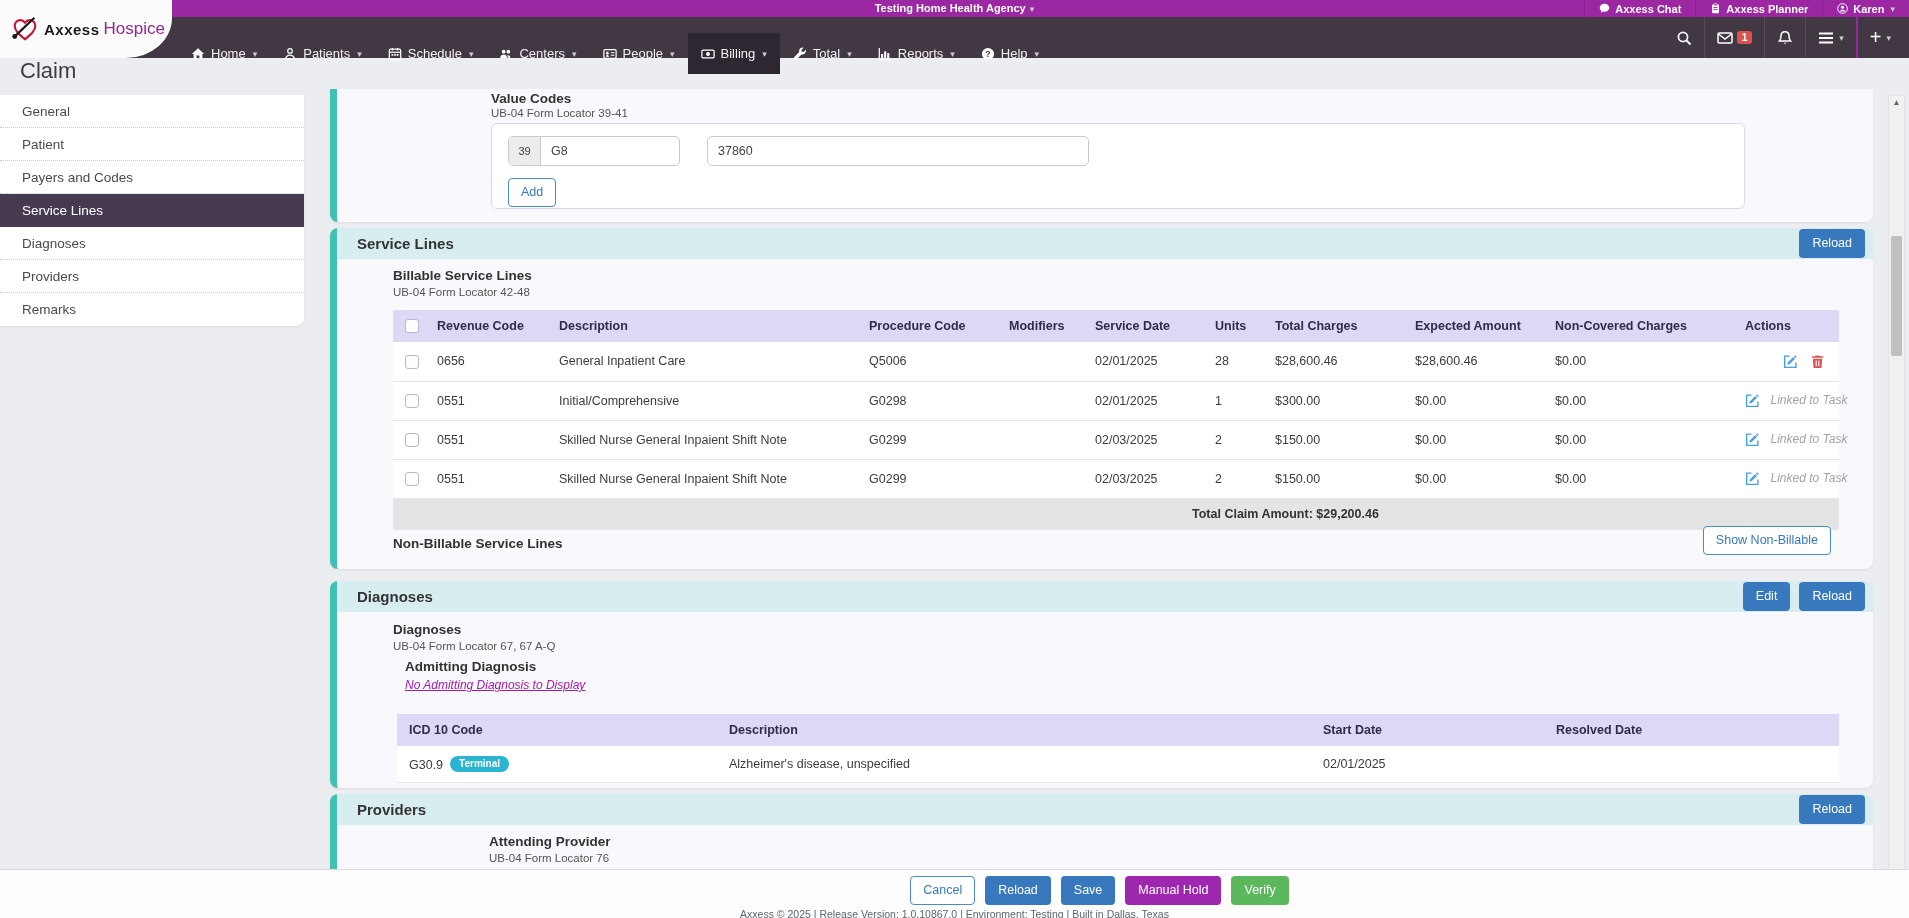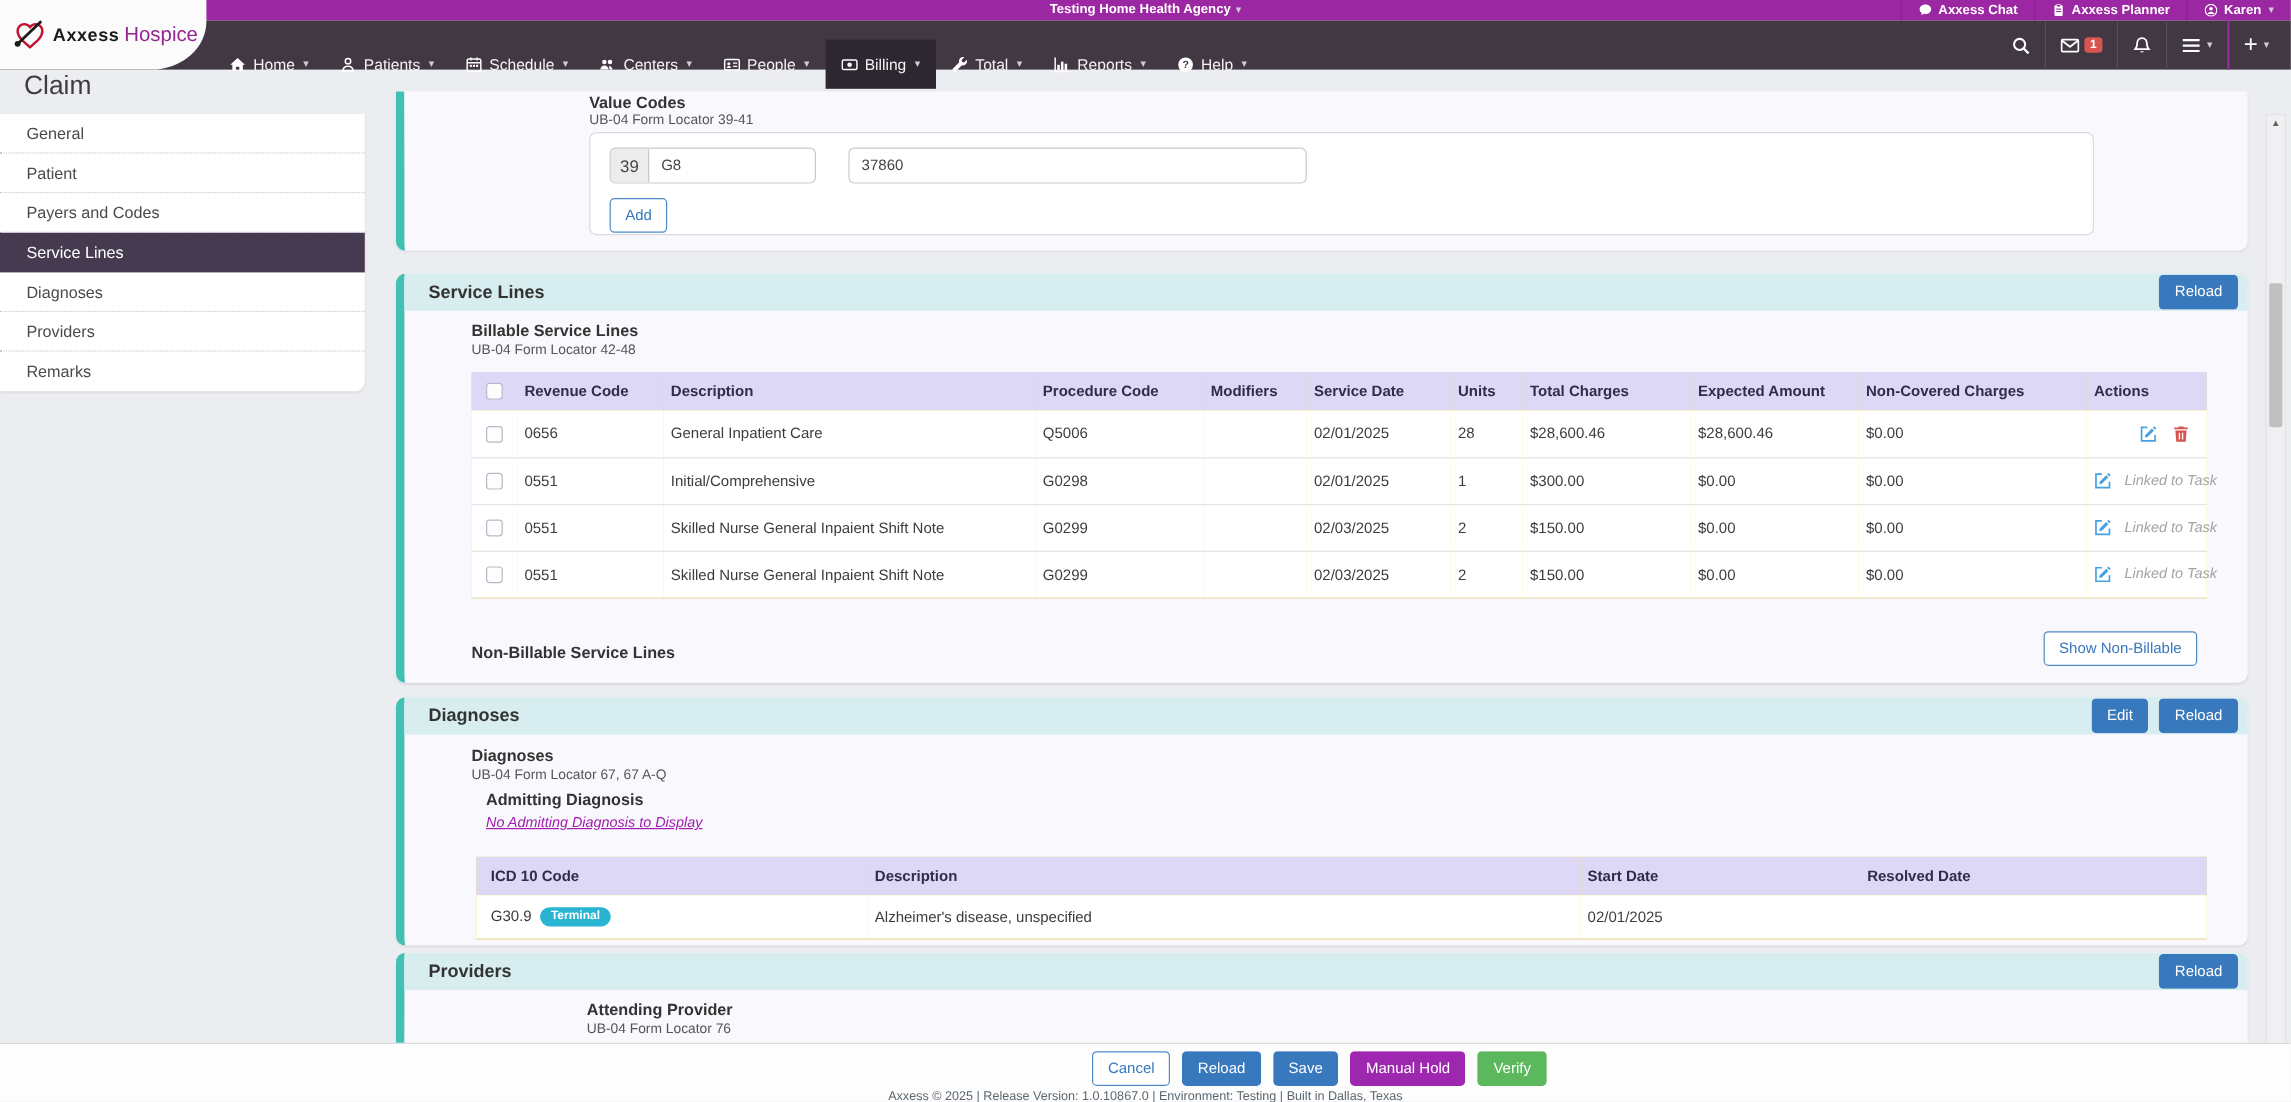--- a/index.html
+++ b/index.html
@@ -63,30 +63,30 @@
 
   .btn { display:inline-block; border-radius:4px; font-size:12.5px; line-height:1;
     padding:7px 12px; cursor:pointer; border:1px solid transparent; font-family:inherit; }
   .btn-blue { background:#3878bd; color:#fff; }
   .btn-outline { background:#fff; color:#3878bd; border-color:#4d8ac4; }
   .btn-pink { background:#e2929b; color:#fff; }
   .btn-purple { background:#9e27b0; color:#fff; }
   .btn-green { background:#5cb85c; color:#fff; }
 
   
-  .card-valuecodes { top:76px; height:133px; border-radius:0 0 8px 8px; overflow:hidden; }
+  .card-valuecodes { top:89px; height:133px; border-radius:0 0 8px 8px; overflow:hidden; }
   .vc-label { position:absolute; left:154px; top:2px; font-size:13.5px; font-weight:700; color:#333; }
   .vc-sub { position:absolute; left:154px; top:18px; font-size:11.5px; color:#555; }
   .vc-box { position:absolute; left:154px; top:34px; width:1254px; height:86px;
     background:#fff; border:1px solid #d9d9e3; border-radius:6px; }
   .vc-inputs { position:absolute; left:16px; top:12px; display:flex; align-items:center; }
   .input-group { display:flex; height:30px; border:1px solid #c9c9d3; border-radius:5px;
     overflow:hidden; background:#fff; }
   .input-prepend { width:32px; background:#ececec; border-right:1px solid #c9c9d3;
-    font-size:14px; color:#444; display:flex; align-items:center; justify-content:center; }
+    font-size:11px; color:#444; display:flex; align-items:center; justify-content:center; }
   .text-input { border:none; outline:none; font-size:12.5px; color:#444; padding:0 10px;
     font-family:inherit; background:transparent; }
   .vc-add { position:absolute; left:16px; top:54px; }
 
   
   .card-service { top:228px; height:341px; }
   .section-label { font-size:13.5px; font-weight:700; color:#333; }
   .section-sub { font-size:11.5px; color:#555; margin-top:3px; }
   .sl-head { position:absolute; left:56px; top:40px; }
   .sl-actions { position:absolute; right:42px; top:42px; display:flex; gap:8px; }
@@ -445,20 +445,21 @@
           <td class="act-cell">
             <svg class="icon-btn icon-edit" viewBox="0 0 16 16">
                 <path fill="currentColor" d="M12.9 1.2 14.8 3.1 13.6 4.3 11.7 2.4zM10.9 3.2 12.8 5.1 7 10.9 4.7 11.3 5.1 9z"></path>
                 <path fill="currentColor" d="M13 9v4.5H2.5V3H7V1.5H1V15h13.5V9z"></path>
               </svg>
             <span class="linked">Linked to Task</span>
           </td>
         </tr>
       </tbody>
     </table>
+    <div class="total-row">Total Claim Amount: $29,200.46</div>
   </div>
 
   <div class="nb-label section-label">Non-Billable Service Lines</div>
   <button class="btn btn-outline show-nb">Show Non-Billable</button>
 </div>
 
 <div class="card card-diag">
   <div class="card-header">
     <span class="card-title">Diagnoses</span>
     <span class="header-actions">

